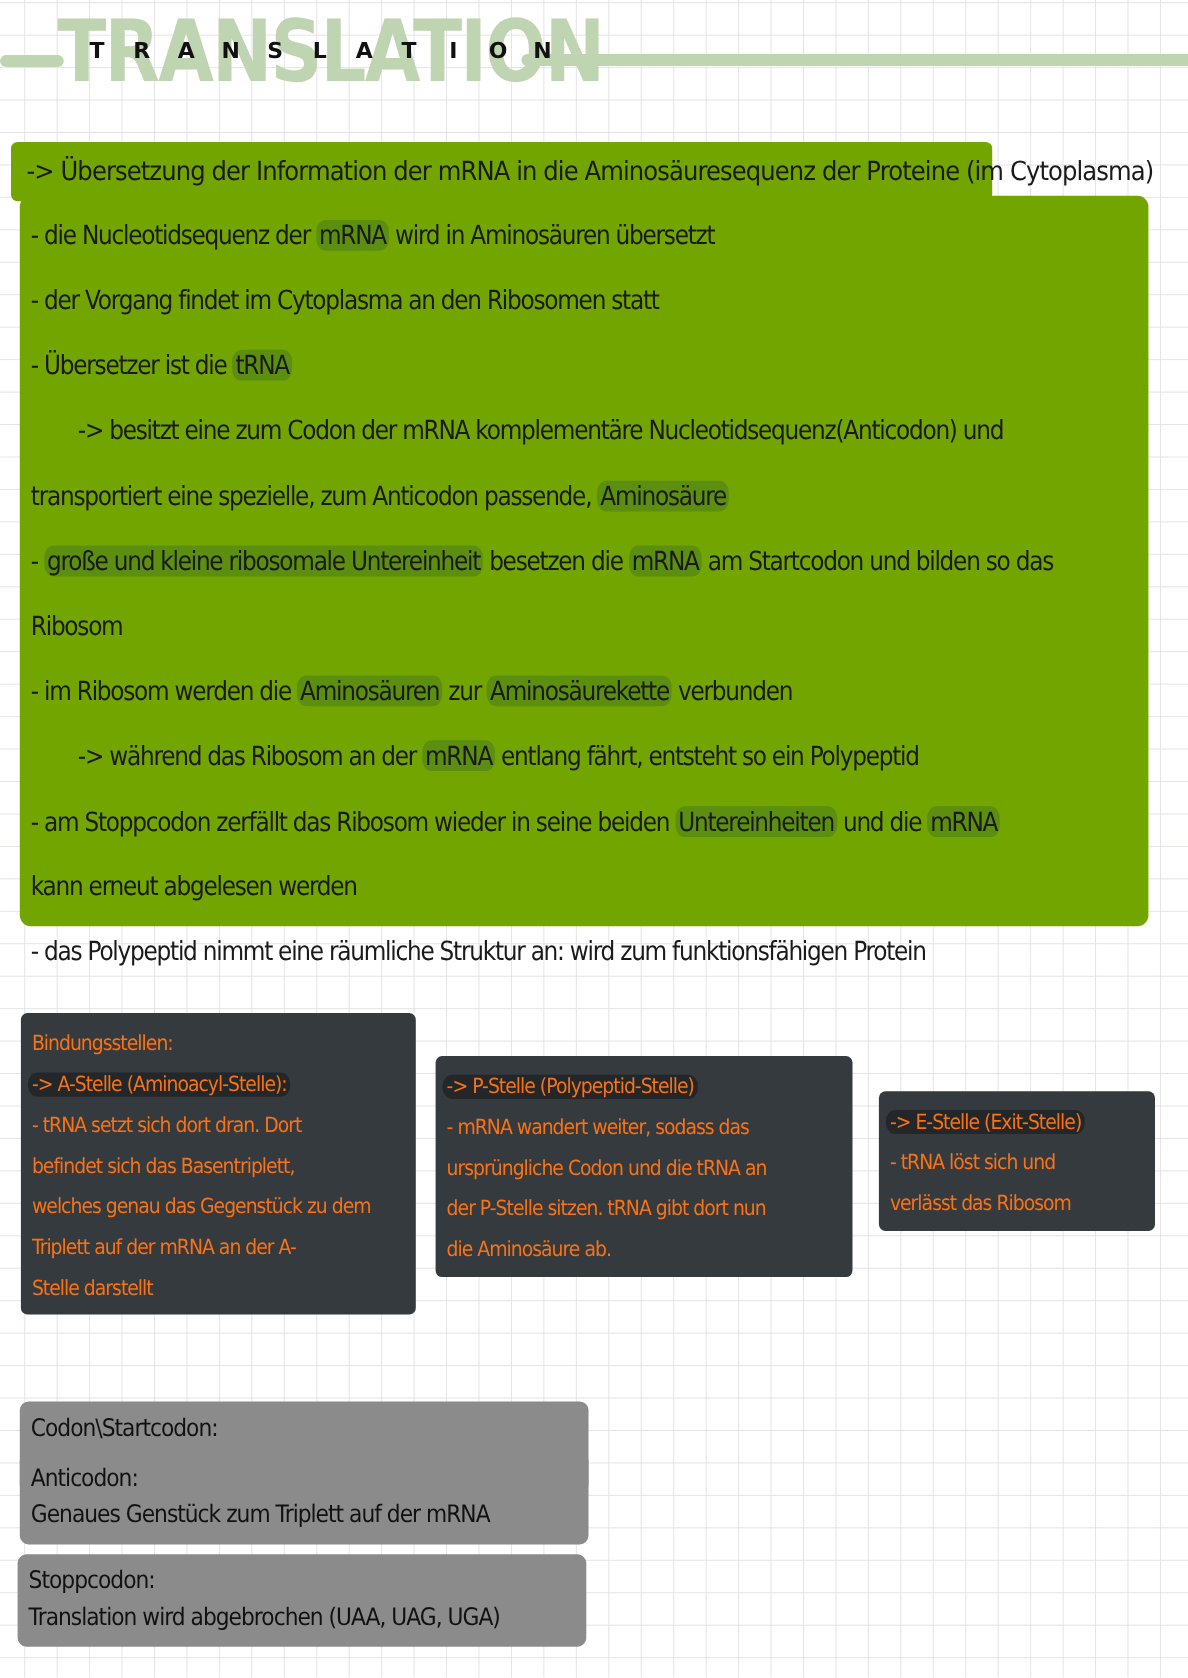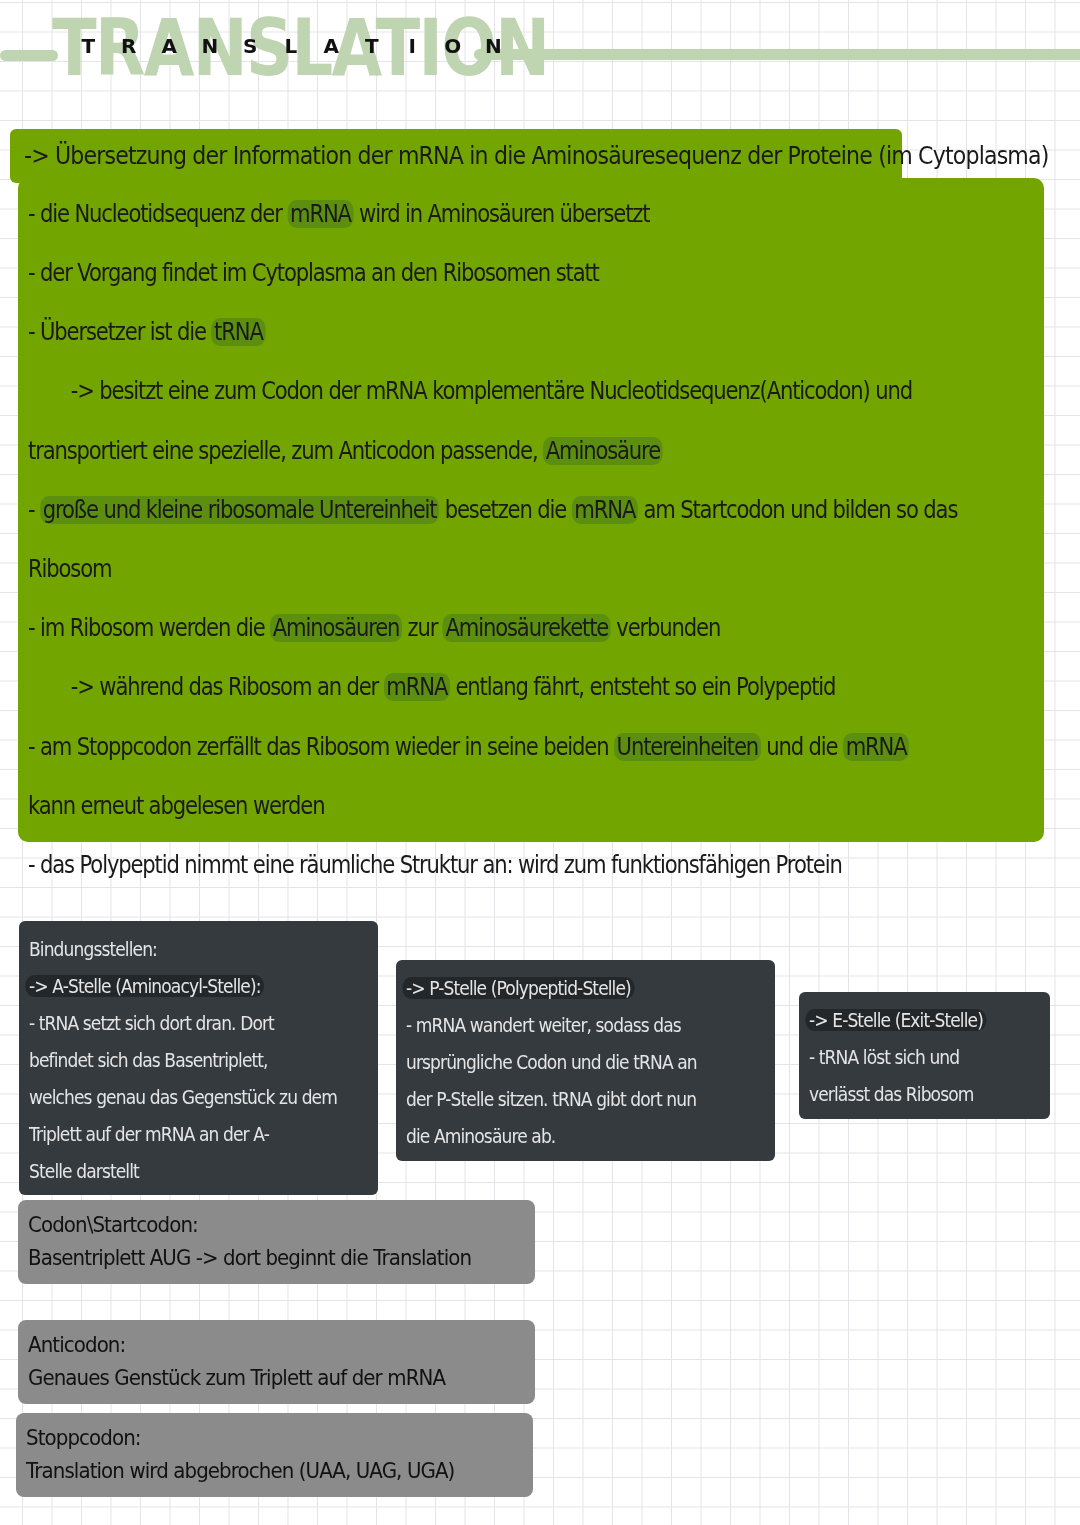--- a/index.html
+++ b/index.html
@@ -67,21 +67,21 @@
     transform: scaleX(0.88); transform-origin: left center;
     line-height: 40px;
   }
   .hl {
     background: #5c8f10; border-radius: 10px; padding: 0 3px;
   }
 
   
   .dark-card {
     position: absolute; background: #353a3f; border-radius: 6px;
-    padding: 10px 10px; color: #e5e5e5;
+    padding: 10px 10px; color: #f97316;
   }
   .dark-line {
     font-family: "DejaVu Sans", sans-serif; font-size: 19px;
     line-height: 37px; white-space: nowrap; letter-spacing: -1px;
     transform: scaleX(0.9); transform-origin: left center;
   }
   .dark-hl {
     background: #23272a; border-radius: 10px; padding: 0 4px; margin-left: -4px;
   }
 
@@ -176,21 +176,21 @@
   <div class="dark-line">der P-Stelle sitzen. tRNA gibt dort nun</div>
   <div class="dark-line">die Aminosäure ab.</div>
 </div>
 
 <div class="dark-card" style="left:799px; top:960px; width:251px; height:127px;margin-top:32px;">
   <div class="dark-line"><span class="dark-hl">-&gt; E-Stelle (Exit-Stelle)</span></div>
   <div class="dark-line">- tRNA löst sich und</div>
   <div class="dark-line">verlässt das Ribosom</div>
 </div>
 
-<div class="grey-card" style="top:1200px;">
+<div class="grey-card" style="top:1274px;">
   <div class="grey-line">Codon\Startcodon:</div>
   <div class="grey-line">Basentriplett AUG -&gt; dort beginnt die Translation</div>
 </div>
 <div class="grey-card" style="top:1320px;">
   <div class="grey-line">Anticodon:</div>
   <div class="grey-line">Genaues Genstück zum Triplett auf der mRNA</div>
 </div>
 <div class="grey-card" style="top:1413px; left:16px;">
   <div class="grey-line">Stoppcodon:</div>
   <div class="grey-line">Translation wird abgebrochen (UAA, UAG, UGA)</div>

